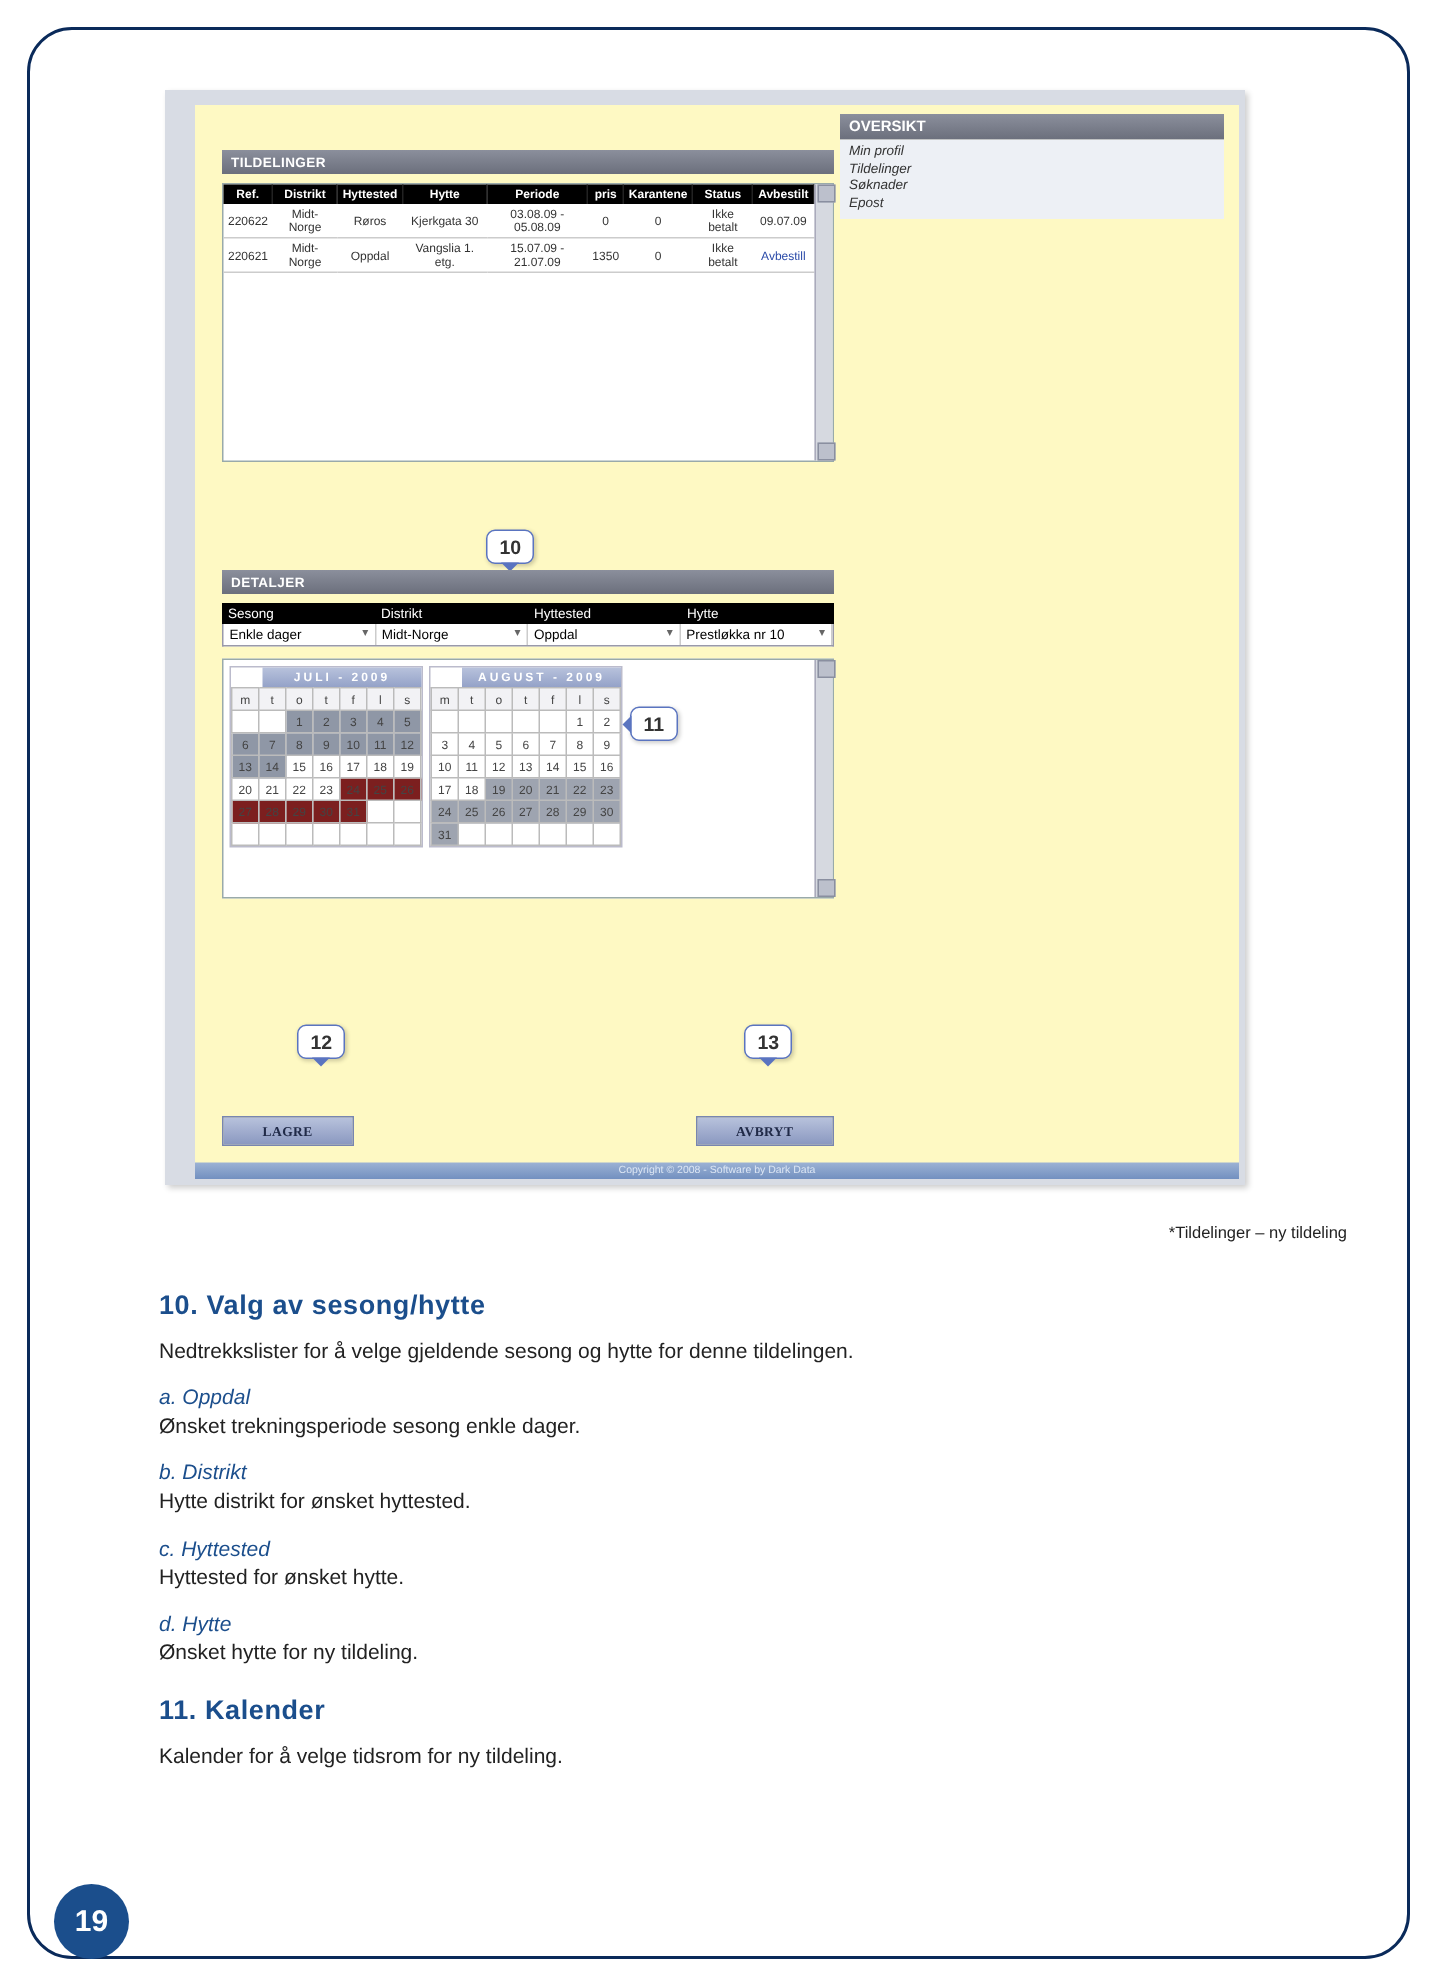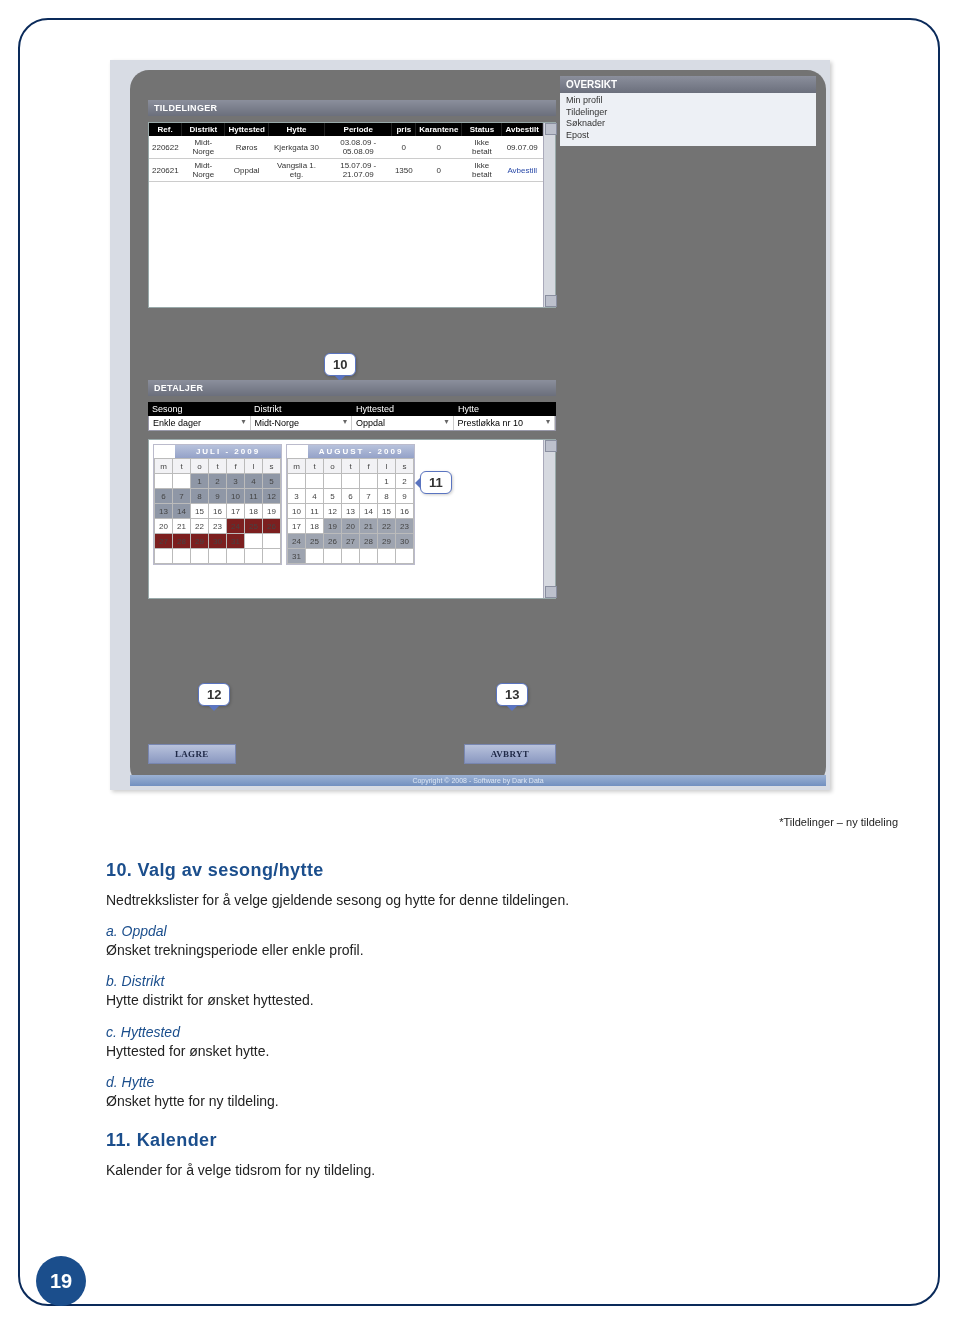--- a/index.html
+++ b/index.html
@@ -20,22 +20,21 @@
   .screenshot {
     position: absolute;
     left: 110px; top: 60px;
     width: 720px; height: 730px;
     background: #d8dce4;
     box-shadow: 2px 2px 4px rgba(0,0,0,0.2);
   }
   .app-inner {
     position: absolute;
     left: 20px; top: 10px; right: 4px; bottom: 4px;
-    background: #737373;
-    border-radius: 19px;
+    background: #fef9c3;
   }
   
   .side-panel {
     position: absolute;
     right: 10px; top: 6px;
     width: 256px;
   }
   .side-header {
     background: #7b7f8c;
     background-image: linear-gradient(#8b8f9c,#6b6f7c);
@@ -44,21 +43,21 @@
     font-weight: bold;
     padding: 3px 6px;
   }
   .side-links {
     background: #edf0f5;
     padding: 2px 6px 4px 6px;
     font-size: 9px;
     line-height: 1.3;
     color: #333;
   }
-  .side-links div { cursor: pointer; }
+  .side-links div { cursor: pointer; font-style: italic; }
   
   .panel-tildelinger {
     position: absolute;
     left: 18px; top: 30px;
     width: 408px;
   }
   .panel-title-bar {
     background-image: linear-gradient(#8b8f9c,#6b6f7c);
     color: #fff;
     font-size: 9px;
@@ -514,21 +513,21 @@
     <div class="copyright">Copyright © 2008 - Software by Dark Data</div>
   </div>
 </div>
 
 <div class="caption">*Tildelinger – ny tildeling</div>
 
 <div class="doc">
   <div class="h2">10. Valg av sesong/hytte</div>
   <p>Nedtrekkslister for å velge gjeldende sesong og hytte for denne tildelingen.</p>
   <div class="sub">a. Oppdal</div>
-  <p>Ønsket trekningsperiode eller enkle profil.</p>
+  <p>Ønsket trekningsperiode sesong enkle dager.</p>
   <div class="sub">b. Distrikt</div>
   <p>Hytte distrikt for ønsket hyttested.</p>
   <div class="sub">c. Hyttested</div>
   <p>Hyttested for ønsket hytte.</p>
   <div class="sub">d. Hytte</div>
   <p>Ønsket hytte for ny tildeling.</p>
   <div class="h2" style="margin-top:20px;">11. Kalender</div>
   <p>Kalender for å velge tidsrom for ny tildeling.</p>
 </div>
 

